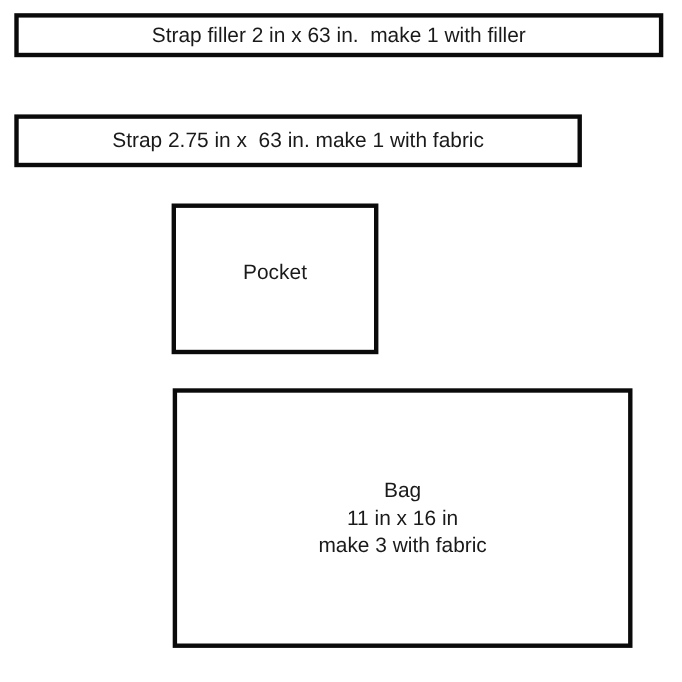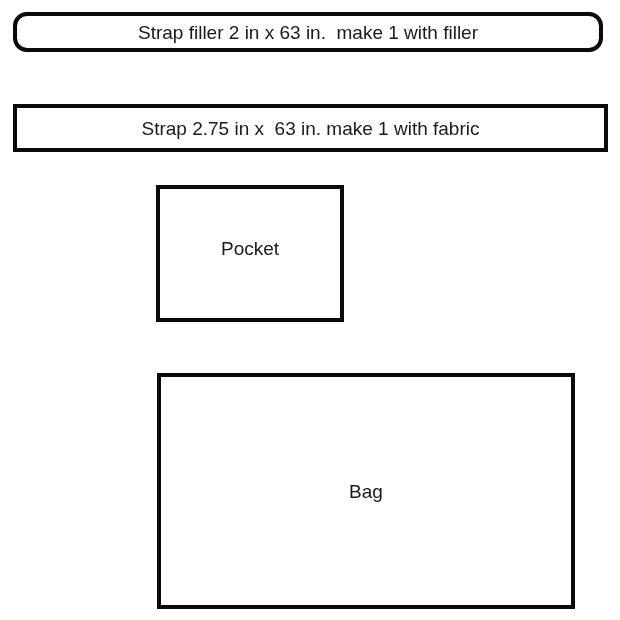--- a/index.html
+++ b/index.html
@@ -29,37 +29,37 @@
   }
   .piece .line {
     font-size: 19px;
     line-height: 25px;
     white-space: pre; 
     color: #1a1a1a;
   }
   
   #piece-strap-filler {
     left: 13px; top: 12px;
-    width: 590px; height: 40px; border-radius: 14px;
+    width: 590px; height: 40px;
   }
   
   #piece-strap {
     left: 13px; top: 104px;
-    width: 595px; height: 48px; text-align: right;
+    width: 516px; height: 48px; text-align: right;
   }
   
   #piece-pocket {
     left: 156px; top: 185px;
     width: 188px; height: 137px;
     padding-bottom: 10px;
     text-align: right;
   }
   
   #piece-bag {
-    left: 157px; top: 373px;
+    left: 157px; top: 353px;
     width: 418px; height: 236px;
   }
 </style>
 </head>
 <body>
 
 <div id="canvas">
 
   <div class="piece" id="piece-strap-filler">
     <div class="line">Strap filler 2 in x 63 in.  make 1 with filler</div>
@@ -68,15 +68,17 @@
   <div class="piece" id="piece-strap">
     <div class="line">Strap 2.75 in x  63 in. make 1 with fabric</div>
   </div>
 
   <div class="piece" id="piece-pocket">
     <div class="line">Pocket</div>
   </div>
 
   <div class="piece" id="piece-bag">
     <div class="line">Bag</div>
+    <div class="line">11 in x 16 in</div>
+    <div class="line">make 3 with fabric</div>
   </div>
 
 </div>
 
 </body></html>

